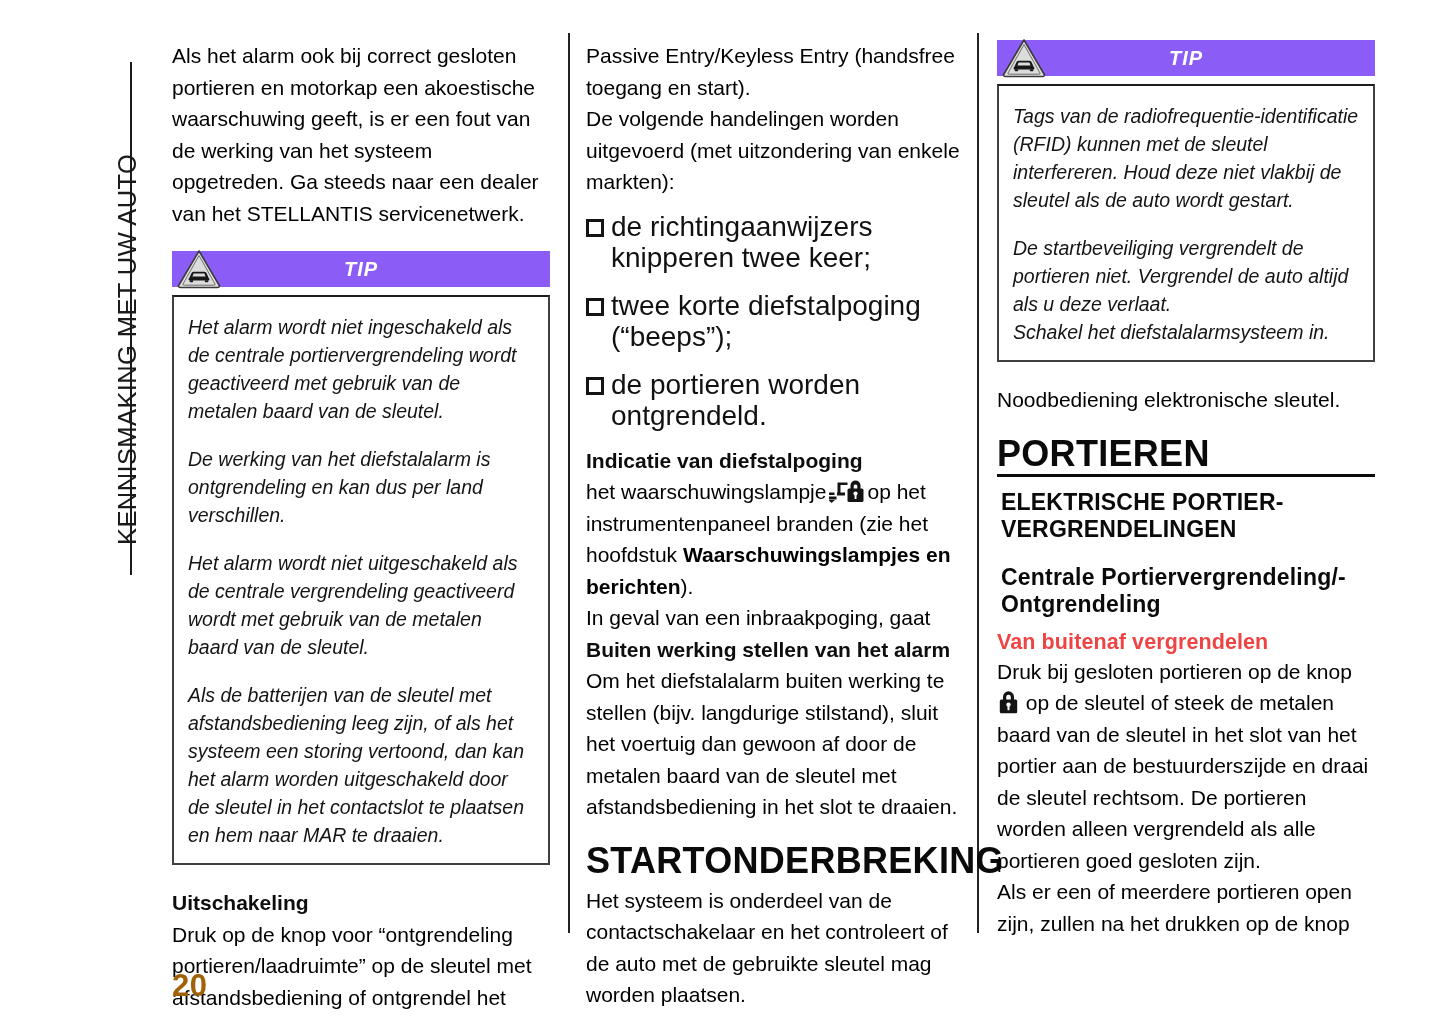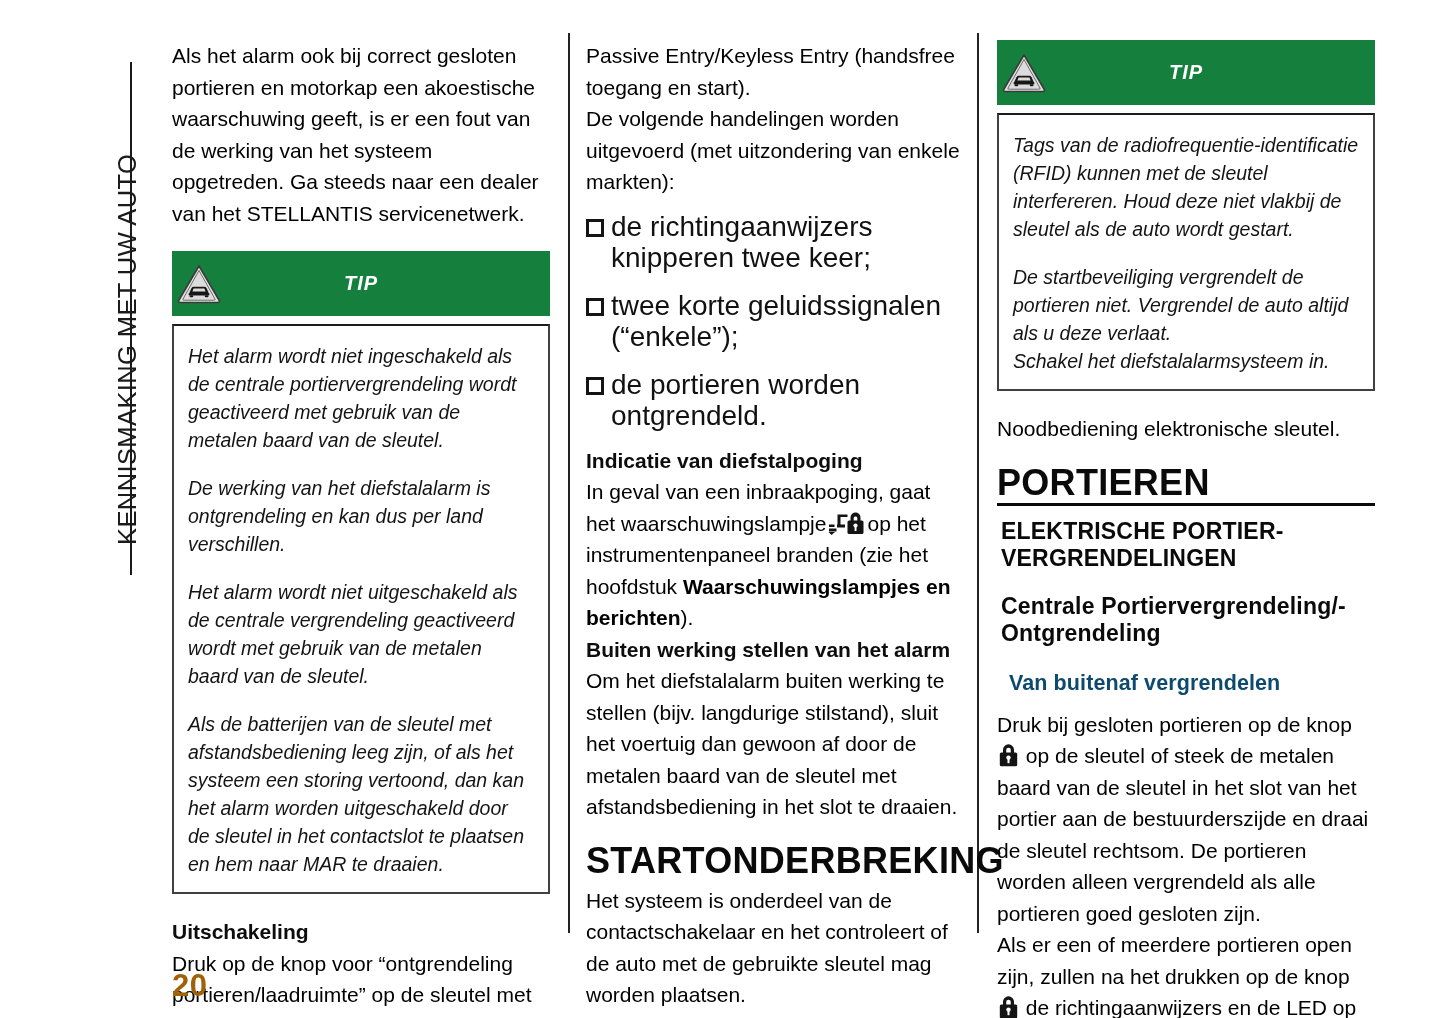--- a/index.html
+++ b/index.html
@@ -112,26 +112,26 @@
   h3.subsection-head {
     margin: 4px;
     font-size: 23px;
     line-height: 27px;
     font-weight: 700;
     letter-spacing: 0.2px;
     color: #0a0a0a;
   }
 
   h4.subsub-head {
-    margin: 12px;
+    margin: 0;
     font-size: 21.5px;
     line-height: 28px;
     font-weight: 700;
     letter-spacing: 0.1px;
-    color: #0c4a6e;
+    color: #ef4444;
   }
 
   .bold-inline { font-weight: 700; }
 
   
   ul.sq-list {
     margin: 0;
     padding: 0;
     list-style: none;
   }
@@ -149,22 +149,22 @@
     top: 8px;
     width: 12px;
     height: 12px;
     border: 3px solid #141414;
     background: #ffffff;
     box-sizing: content-box;
   }
 
   
   .tip-header {
-    background: #15803d;
-    height: 65px;
+    background: #8b5cf6;
+    height: 36px;
     display: flex;
     align-items: center;
     position: relative;
   }
   .tip-icon {
     width: 46px;
     height: 42px;
     margin-left: 4px;
     flex: none;
   }
@@ -273,50 +273,50 @@
 
     <div class="spacer-sm"></div>
 
     <ul class="sq-list">
       <li>
         <span class="sq-marker"></span>
         <span>de richtingaanwijzers knipperen twee keer;</span>
       </li>
       <li>
         <span class="sq-marker"></span>
-        <span>twee korte geluidssignalen (“enkele”);</span>
+        <span>twee korte diefstalpoging (“beeps”);</span>
       </li>
       <li>
         <span class="sq-marker"></span>
         <span>de portieren worden ontgrendeld.</span>
       </li>
     </ul>
 
     <div class="spacer-sm"></div>
 
     <h3 class="sub-bold">Indicatie van diefstalpoging</h3>
-
-    <p class="body">In geval van een inbraakpoging, gaat</p>
 
     <p class="body"><span>het waarschuwingslampje</span><span class="inline-icon icon-carlock">
         <svg viewBox="0 0 37 24" width="37" height="24" xmlns="http://www.w3.org/2000/svg">
           <g fill="#141414">
             <path d="M1 17.5 L8.5 17.5 L8.5 20.5 L1 20.5 Z"></path>
             <path d="M1 13.5 L6.5 13.5 L6.5 16 L1 16 Z"></path>
             <path d="M0.5 21 L7 21 L3.5 24 Z"></path>
             <path d="M9.5 3.5 L19.5 3.5 L19.5 6 L12.5 6 L12.5 14.5 L9.5 14.5 Z"></path>
             <path d="M9 13.5 L17 13.5 L17 16.5 L9 16.5 Z"></path>
             <rect x="19.5" y="9.5" width="16" height="13.5" rx="1.6"></rect>
             <path d="M22.5 10.5 L22.5 6.6 A5 5 0 0 1 32.5 6.6 L32.5 10.5 L29.3 10.5 L29.3 6.8
                      A1.9 1.9 0 0 0 25.7 6.8 L25.7 10.5 Z"></path>
           </g>
           <circle cx="27.5" cy="14.6" r="2.1" fill="#ffffff"></circle>
           <rect x="26.6" y="15.4" width="1.9" height="4.6" fill="#ffffff"></rect>
         </svg>
       </span><span>op het instrumentenpaneel branden (zie het hoofdstuk</span> <span class="bold-inline">Waarschuwingslampjes en berichten</span><span>).</span></p>
+
+    <p class="body">In geval van een inbraakpoging, gaat</p>
 
     <h3 class="sub-bold">Buiten werking stellen van het alarm</h3>
     <p class="body">Om het diefstalalarm buiten werking te stellen (bijv. langdurige stilstand), sluit het voertuig dan gewoon af door de metalen baard van de sleutel met afstandsbediening in het slot te draaien.</p>
 
     <div class="spacer-md"></div>
 
     <h2 class="section-head">STARTONDERBREKING</h2>
 
     <div style="height:8px"></div>
 
@@ -378,28 +378,17 @@
             <path d="M4 9.5 L4 5.8 A5.5 5.5 0 0 1 15 5.8 L15 9.5 L11.8 9.5 L11.8 6
                      A2.3 2.3 0 0 0 7.2 6 L7.2 9.5 Z"></path>
           </g>
           <circle cx="9.5" cy="13.6" r="2.2" fill="#ffffff"></circle>
           <rect x="8.5" y="14.4" width="2" height="4.8" fill="#ffffff"></rect>
         </svg>
       </span> <span>op de sleutel of steek de metalen baard van de sleutel in het slot van het portier aan de bestuurderszijde en draai de sleutel rechtsom. De portieren worden alleen vergrendeld als alle portieren goed gesloten zijn.</span></p>
 
     <p class="body">Als er een of meerdere portieren open zijn, zullen na het drukken op de knop</p>
 
-    <p class="body"><span class="inline-icon icon-lock">
-        <svg viewBox="0 0 19 23" width="19" height="23" xmlns="http://www.w3.org/2000/svg">
-          <g fill="#141414">
-            <rect x="0.8" y="8.5" width="17.4" height="13.8" rx="1.5"></rect>
-            <path d="M4 9.5 L4 5.8 A5.5 5.5 0 0 1 15 5.8 L15 9.5 L11.8 9.5 L11.8 6
-                     A2.3 2.3 0 0 0 7.2 6 L7.2 9.5 Z"></path>
-          </g>
-          <circle cx="9.5" cy="13.6" r="2.2" fill="#ffffff"></circle>
-          <rect x="8.5" y="14.4" width="2" height="4.8" fill="#ffffff"></rect>
-        </svg>
-      </span> <span>de richtingaanwijzers en de LED op de toets A ongeveer 3 seconden snel</span></p>
   </div>
 
   <div class="page-number">20</div>
 
 </div>
 
 </body></html>

